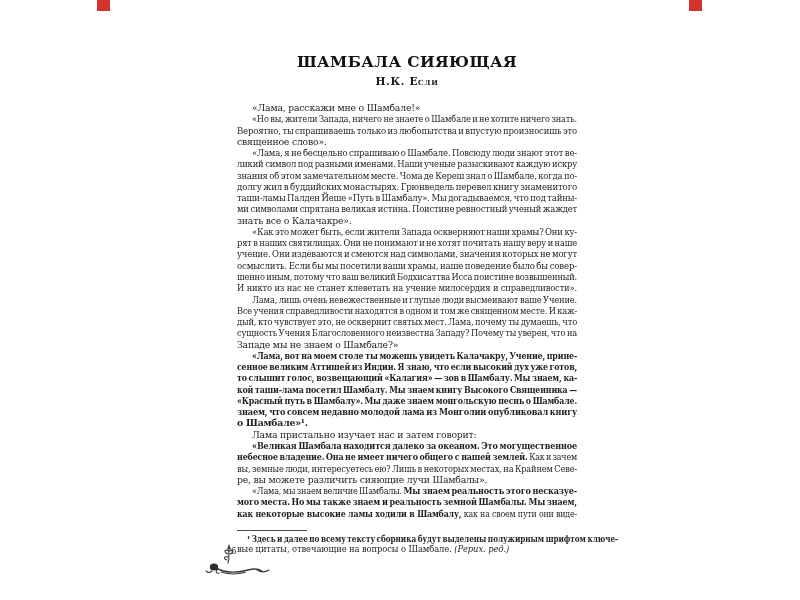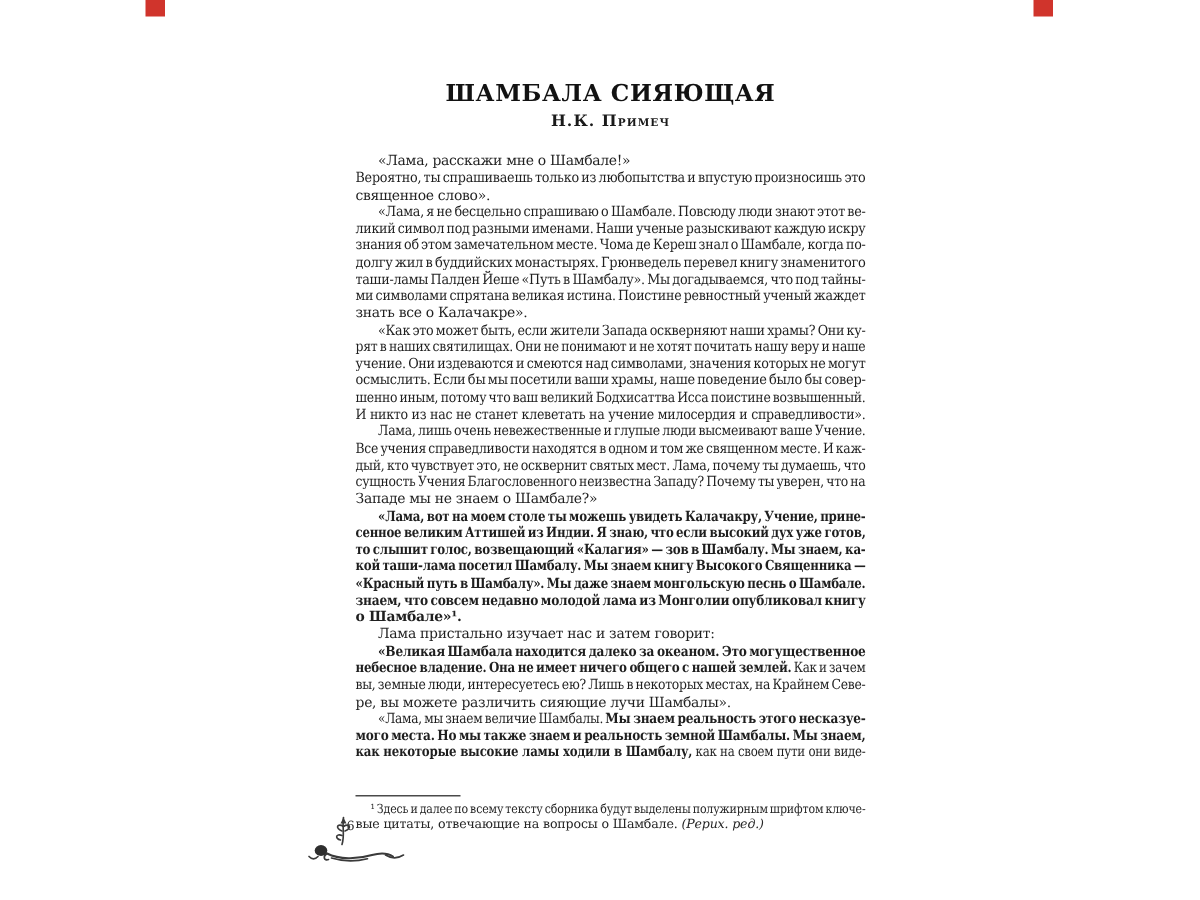--- a/index.html
+++ b/index.html
@@ -29,38 +29,39 @@
   .line.indent { padding-left:15px; }
   .b { font-weight:bold; }
   .i { font-style:italic; }
 
   .footnote { position:absolute; left:237px; top:530px; width:340px; }
   .rule { width:70px; height:1px; background:#4a4a4a; margin-bottom:3px; }
   .fline {
     height:10.3px; line-height:10.3px; font-size:8.4px;
     letter-spacing:-0.1px; white-space:nowrap; color:#262626;
   }
-  .fline.indent { padding-left:10px; }
+  .fline.indent { padding-left:10px;font-weight:bold; }
 
   .pagenum { position:absolute; left:231px; top:546px; font-size:8.5px; line-height:10px; color:#2a2a2a; }
   .flourish { position:absolute; left:205px; top:542px; }
 </style>
 </head>
 <body>
 
 <div id="page">
 
   <div class="ribbon left" style="background: rgb(208, 52, 44);"></div>
   <div class="ribbon right" style="background: rgb(208, 52, 44);"></div>
 
   <div class="column">
     <h1>ШАМБАЛА СИЯЮЩАЯ</h1>
-    <h2>Н.К. Примеч</h2>
+    <h2>Н.К. Если</h2>
     <div id="body">
         <div class="line indent last"><span class="ls"><span>«Лама, расскажи мне о Шамбале!»</span></span></div>
+        <div class="line indent"><span class="ls" style="word-spacing: -1px; display: inline-block; transform-origin: 0px 0px; transform: scaleX(0.887751);"><span>«Но вы, жители Запада, ничего не знаете о Шамбале и не хотите ничего знать.</span></span></div>
         <div class="line"><span class="ls" style="word-spacing: -1px; display: inline-block; transform-origin: 0px 0px; transform: scaleX(0.915401);"><span>Вероятно, ты спрашиваешь только из любопытства и впустую произносишь это</span></span></div>
         <div class="line last"><span class="ls"><span>священное слово».</span></span></div>
         <div class="line indent"><span class="ls" style="word-spacing: -1px; display: inline-block; transform-origin: 0px 0px; transform: scaleX(0.913443);"><span>«Лама, я не бесцельно спрашиваю о Шамбале. Повсюду люди знают этот ве-</span></span></div>
         <div class="line"><span class="ls" style="word-spacing: -1px; display: inline-block; transform-origin: 0px 0px; transform: scaleX(0.906251);"><span>ликий символ под разными именами. Наши ученые разыскивают каждую искру</span></span></div>
         <div class="line"><span class="ls" style="word-spacing: -1px; display: inline-block; transform-origin: 0px 0px; transform: scaleX(0.90818);"><span>знания об этом замечательном месте. Чома де Кереш знал о Шамбале, когда по-</span></span></div>
         <div class="line"><span class="ls" style="word-spacing: -1px; display: inline-block; transform-origin: 0px 0px; transform: scaleX(0.930471);"><span>долгу жил в буддийских монастырях. Грюнведель перевел книгу знаменитого</span></span></div>
         <div class="line"><span class="ls" style="word-spacing: -1px; display: inline-block; transform-origin: 0px 0px; transform: scaleX(0.915401);"><span>таши-ламы Палден Йеше «Путь в Шамбалу». Мы догадываемся, что под тайны-</span></span></div>
         <div class="line"><span class="ls" style="word-spacing: -1px; display: inline-block; transform-origin: 0px 0px; transform: scaleX(0.906553);"><span>ми символами спрятана великая истина. Поистине ревностный ученый жаждет</span></span></div>
         <div class="line last"><span class="ls"><span>знать все о Калачакре».</span></span></div>
         <div class="line indent"><span class="ls" style="word-spacing: -1px; display: inline-block; transform-origin: 0px 0px; transform: scaleX(0.911641);"><span>«Как это может быть, если жители Запада оскверняют наши храмы? Они ку-</span></span></div>

